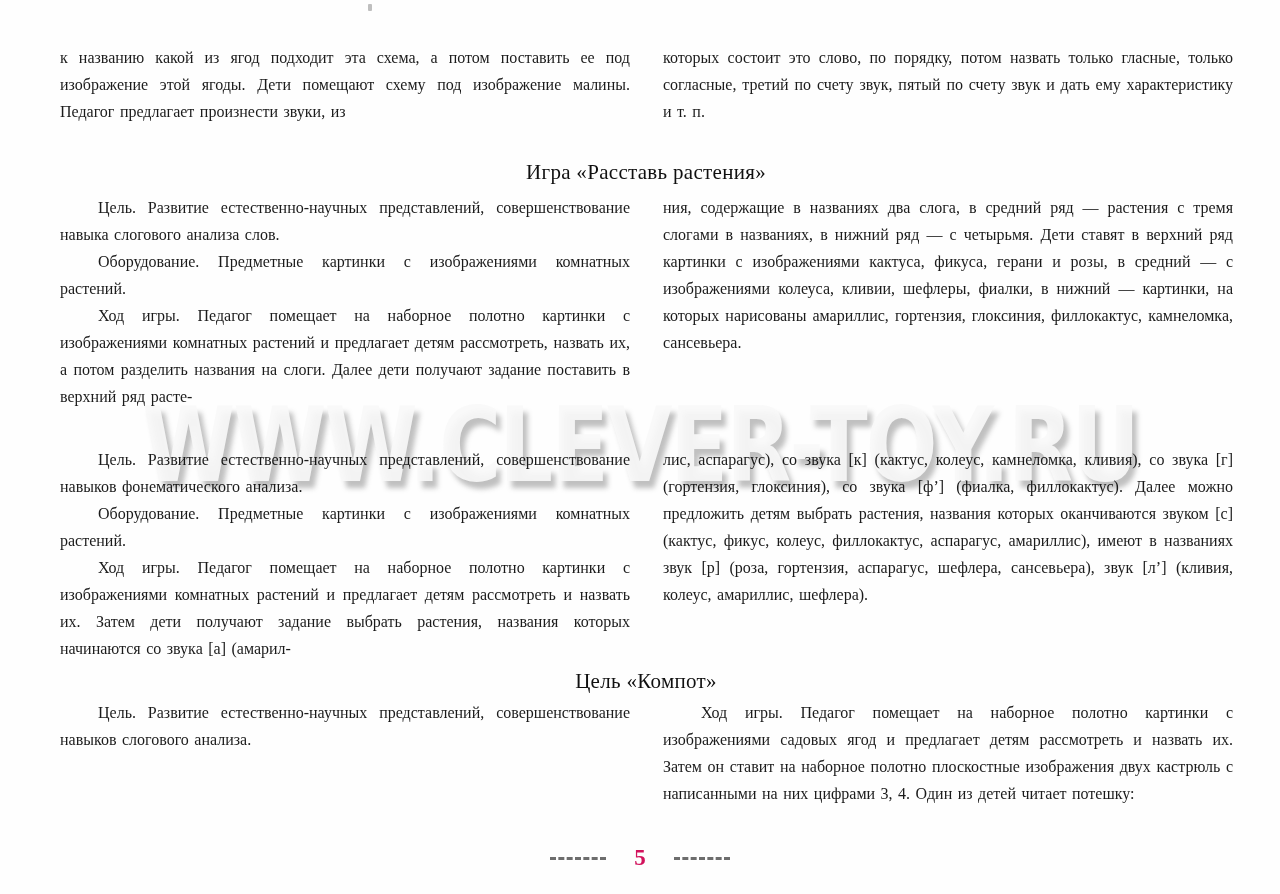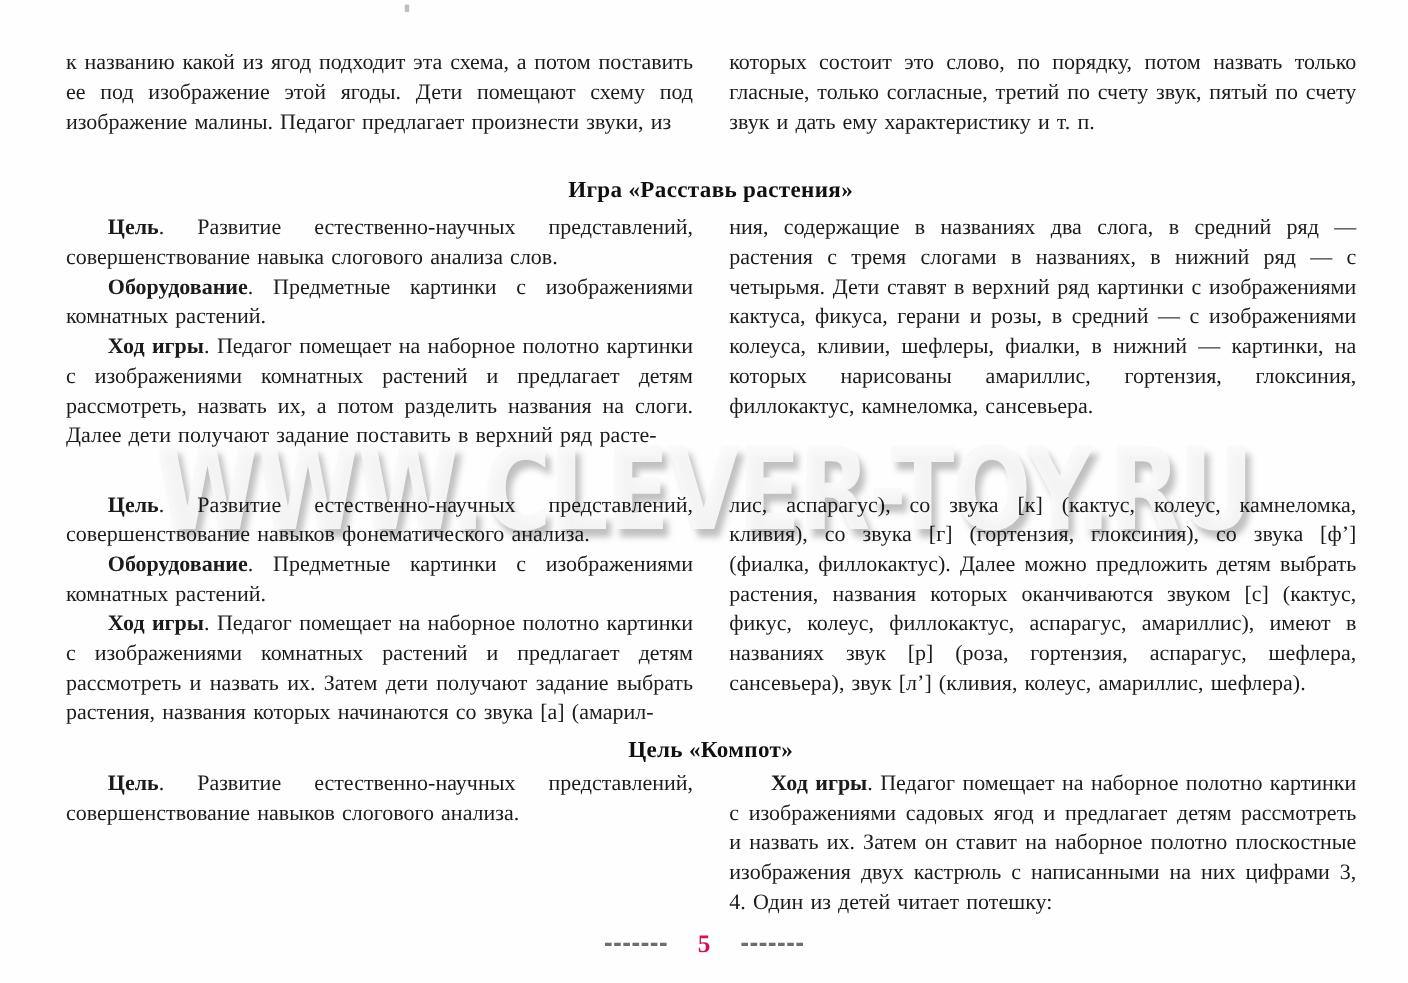--- a/index.html
+++ b/index.html
@@ -17,39 +17,39 @@
     background:#8a8a8a;opacity:.55;border-radius:1px;
   }
   .row{
     position:absolute;left:60px;width:1172px;
     display:flex;gap:33px;
   }
   .col{width:570px;}
   .para{
     margin:0;
     width:570px;
-    font-size:20px;
+    font-size:16px;
     line-height:27px;
     text-align:justify;
     word-spacing:1.5px;
   }
   .para.indent{text-indent:38px;}
-  .para b{font-weight:bold;}
+  .para b{font-weight:normal;}
   .toppos{top:44px;}
   .h1pos{top:157px;}
   .s1pos{top:194px;}
   .h2pos{top:412px;}
   .s2pos{top:446px;}
   .h3pos{top:666px;}
   .s3pos{top:699px;}
   .heading{
     position:absolute;left:60px;width:1172px;
     margin:0;
     font-size:21px;line-height:30px;
-    font-weight:bold;text-align:center;color:#101010;
+    font-weight:normal;text-align:center;color:#101010;
     letter-spacing:.3px;
   }
   .footer{
     position:absolute;left:0;top:846px;width:100%;
     display:flex;align-items:center;justify-content:center;gap:28px;
   }
   .dash{
     display:inline-block;width:56px;height:0;
     border-top:3px dashed #4a4a4a;
     opacity:.8;

